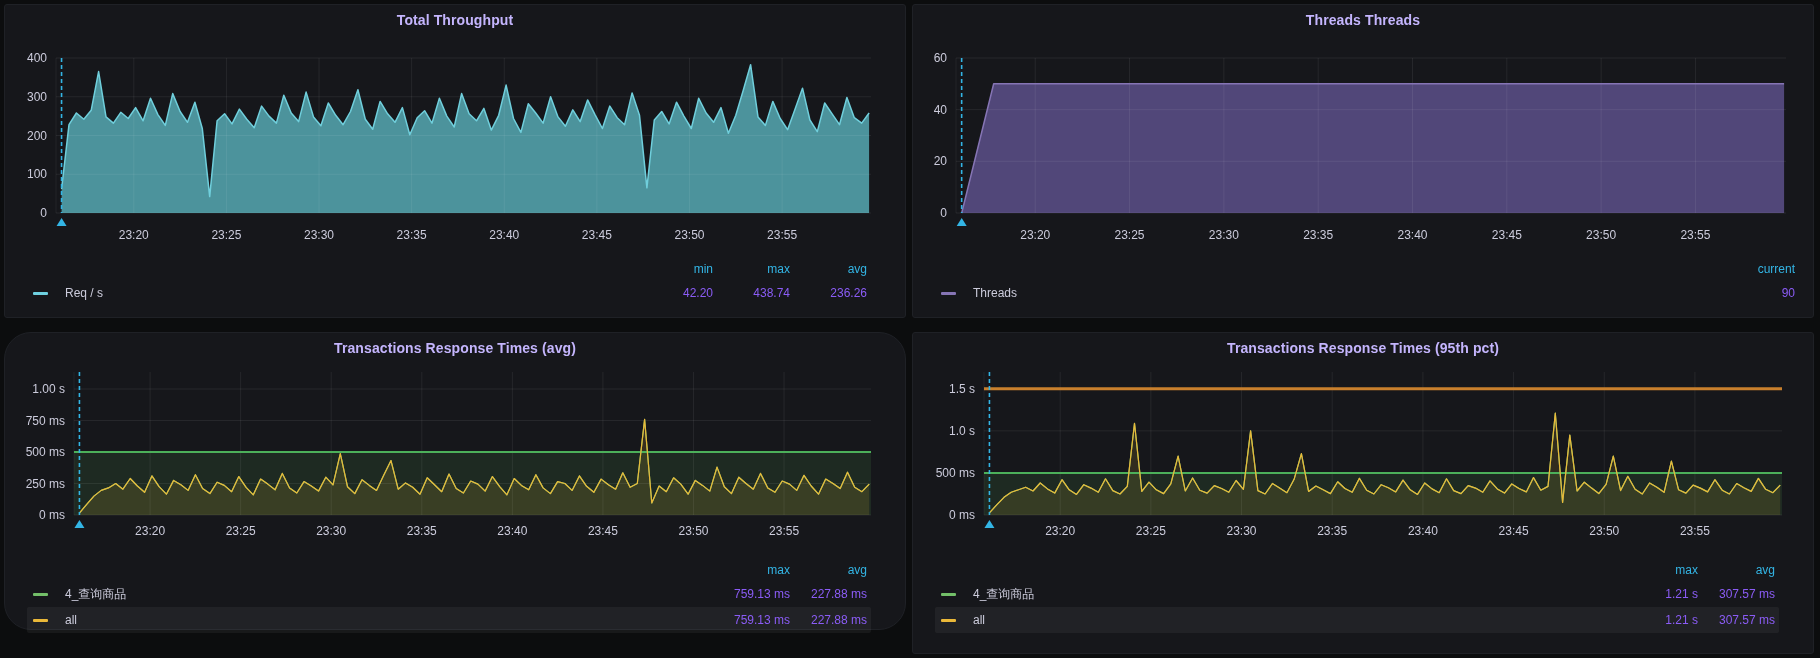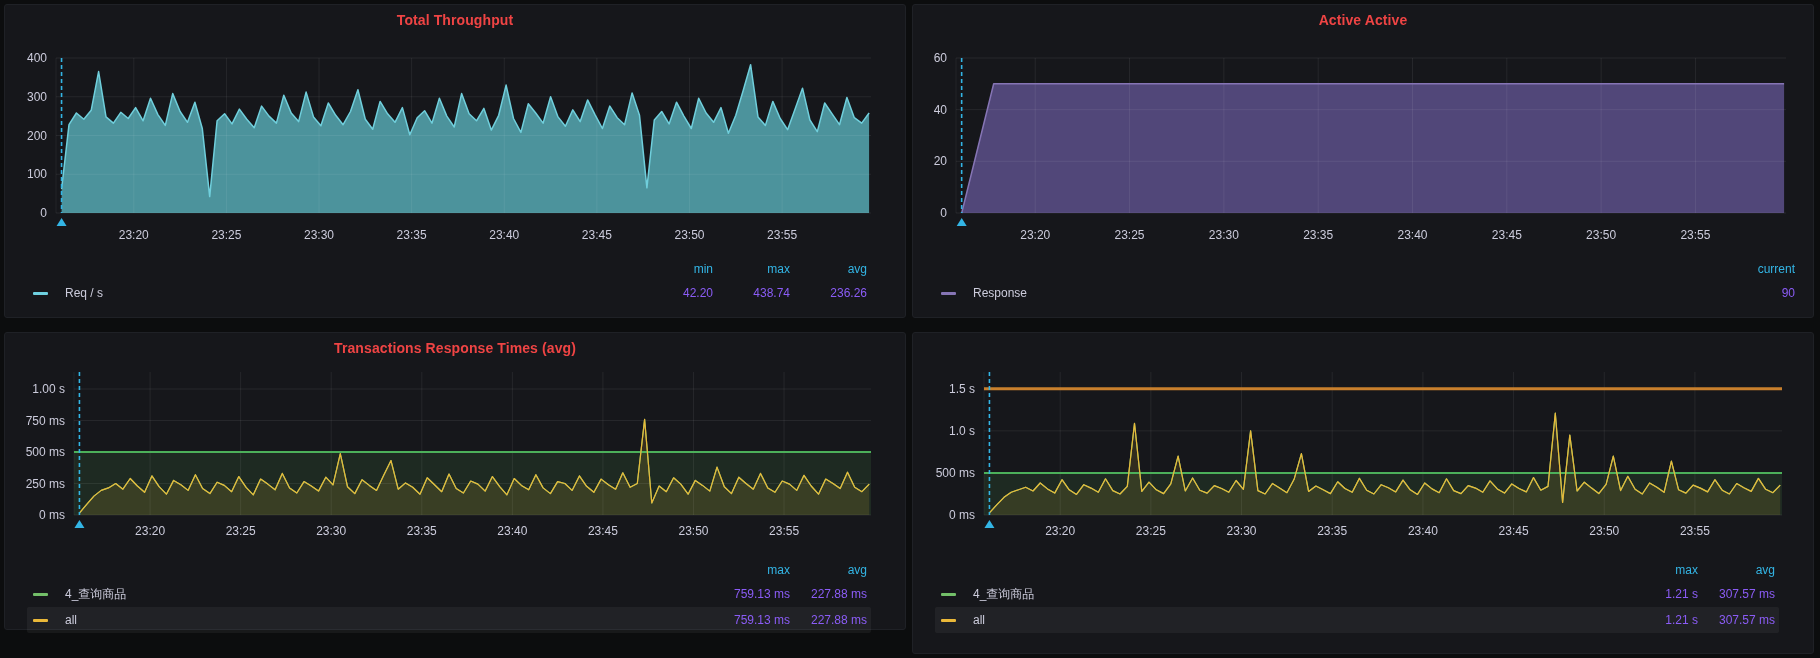--- a/index.html
+++ b/index.html
@@ -2,21 +2,21 @@
 <html><head>
 <meta charset="utf-8">
 <style>
   * { box-sizing: border-box; margin: 0; padding: 0; }
   html,body { width: 1820px; height: 658px; background: #0c0d0e; overflow: hidden;
     font-family: "Liberation Sans", sans-serif; }
   #dashboard { position: relative; width: 1820px; height: 658px; background: #0c0d0e; }
   .panel { position: absolute; width: 902px; background: #16171b;
     border: 1px solid #1f2126; border-radius: 3px; }
   .panel-title { position: absolute; top: 7px; left: 0; width: 100%; text-align: center;
-    font-size: 14px; font-weight: bold; color: #ef4444; letter-spacing: .1px; cursor: pointer; }
+    font-size: 14px; font-weight: bold; color: #c4b5fd; letter-spacing: .1px; cursor: pointer; }
   svg.plot { position: absolute; left: 0; top: 0; display: block; }
   .legend { position: absolute; left: 22px; font-size: 12px; color: #ccccdc; }
   .lrow { display: flex; align-items: center; height: 26px; padding: 0 4px 0 6px; border-radius: 2px; }
   .lrow.lhead { height: 22px; font-weight: normal; color: #33B5E5; }
   .lrow.hl { background: rgba(255,255,255,0.05); }
   .lname { display: flex; align-items: center; gap: 17px; flex: 1; cursor: pointer; }
   .ldash { display: inline-block; width: 15px; height: 3px; border-radius: 1px; }
   .lval { width: 77px; text-align: right; color: #8b5cf6; }
   .lval.wide { width: 95px; }
   .lhead .lval { color: #33B5E5; cursor: pointer; }
@@ -72,21 +72,21 @@
             <span class="ldash" style="background: rgb(110, 208, 224);"></span>
             <span>Req / s</span>
           </div>
           <div class="lval">42.20</div>
           <div class="lval">438.74</div>
           <div class="lval">236.26</div>
         </div>
       </div>
   </div>
   <div class="panel" id="panel-1" style="left:912px; top:4px; height:314px;">
-    <div class="panel-title">Active Active</div>
+    <div class="panel-title">Threads Threads</div>
     <svg class="plot" width="900" height="250">
         <path d="M48.7,208L48.7,208.0L80.7,78.8L871.1,78.8L871.1,208Z" fill="rgba(84,74,125,0.96)" stroke="none"></path>
         <line x1="43" x2="873" y1="208" y2="208" stroke="rgba(255,255,255,0.07)" stroke-width="1"></line>
         <line x1="43" x2="873" y1="156.33333333333334" y2="156.33333333333334" stroke="rgba(255,255,255,0.07)" stroke-width="1"></line>
         <line x1="43" x2="873" y1="104.66666666666667" y2="104.66666666666667" stroke="rgba(255,255,255,0.07)" stroke-width="1"></line>
         <line x1="43" x2="873" y1="53" y2="53" stroke="rgba(255,255,255,0.07)" stroke-width="1"></line>
         <line x1="122.22727272727273" x2="122.22727272727273" y1="53" y2="208" stroke="rgba(255,255,255,0.07)" stroke-width="1"></line>
         <line x1="216.54545454545453" x2="216.54545454545453" y1="53" y2="208" stroke="rgba(255,255,255,0.07)" stroke-width="1"></line>
         <line x1="310.8636363636363" x2="310.8636363636363" y1="53" y2="208" stroke="rgba(255,255,255,0.07)" stroke-width="1"></line>
         <line x1="405.1818181818182" x2="405.1818181818182" y1="53" y2="208" stroke="rgba(255,255,255,0.07)" stroke-width="1"></line>
@@ -112,27 +112,27 @@
         <text x="782.4545454545455" y="234" text-anchor="middle" fill="#ccccdc" font-size="12" font-family="&quot;Liberation Sans&quot;, sans-serif">23:55</text>
       </svg>
     <div class="legend" style="top: 253px; right: 14px;">
         <div class="lrow lhead">
           <div class="lname"></div>
           <div class="lval wide">current</div>
         </div>
         <div class="lrow">
           <div class="lname">
             <span class="ldash" style="background: rgb(134, 117, 181);"></span>
-            <span>Response</span>
+            <span>Threads</span>
           </div>
           <div class="lval wide">90</div>
         </div>
       </div>
   </div>
-  <div class="panel" id="panel-2" style="left:4px; top:332px; height:298px;">
+  <div class="panel" id="panel-2" style="left:4px; top:332px; height:298px;border-radius:27px;">
     <div class="panel-title">Transactions Response Times (avg)</div>
     <svg class="plot" width="900" height="212">
         <path d="M74.4,182L74.4,180.1L81.7,171.3L88.9,163.1L96.2,157.4L103.4,154.9L110.7,150.5L117.9,156.2L125.2,145.5L132.4,153.0L139.6,159.3L146.9,142.9L154.1,153.7L161.4,161.2L168.6,147.4L175.9,151.8L183.1,157.4L190.4,141.7L197.6,155.5L204.9,160.6L212.1,149.2L219.3,152.4L226.6,158.7L233.8,143.6L241.1,154.3L248.3,161.8L255.6,146.1L262.8,151.1L270.1,156.8L277.3,140.4L284.6,154.9L291.8,160.0L299.0,148.6L306.3,153.0L313.5,158.1L320.8,144.2L328.0,151.8L335.3,120.6L342.5,153.7L349.8,160.6L357.0,146.7L364.3,152.4L371.5,157.4L378.7,142.3L386.0,127.6L393.2,156.2L400.5,149.9L407.7,154.3L415.0,161.2L422.2,144.8L429.5,151.8L436.7,158.7L444.0,141.1L451.2,155.5L458.4,160.0L465.7,148.0L472.9,151.1L480.2,158.1L487.4,143.6L494.7,153.7L501.9,161.8L509.2,145.5L516.4,152.4L523.7,156.8L530.9,141.7L538.1,154.9L545.4,160.6L552.6,148.6L559.9,150.5L567.1,157.4L574.4,142.9L581.6,153.3L588.9,159.3L596.1,146.1L603.4,151.8L610.6,156.2L617.8,139.8L625.1,154.3L632.3,150.5L639.6,86.4L646.8,170.0L654.1,153.0L661.3,158.7L668.6,144.8L675.8,151.1L683.1,161.2L690.3,147.4L697.5,152.4L704.8,158.1L712.0,134.1L719.3,153.7L726.5,160.6L733.8,144.2L741.0,150.5L748.3,156.2L755.5,140.4L762.8,154.9L770.0,159.3L777.2,148.0L784.5,151.1L791.7,157.4L799.0,142.3L806.2,153.0L813.5,161.2L820.7,146.1L828.0,150.5L835.2,155.5L842.5,139.2L849.7,154.3L856.9,158.7L864.2,151.1L864.2,182Z" fill="rgba(234,184,57,0.15)" stroke="none"></path>
         <rect x="69" y="119.00440528634361" width="797" height="62.99559471365639" fill="rgba(86,166,75,0.14)"></rect>
         <line x1="69" x2="866" y1="182" y2="182" stroke="rgba(255,255,255,0.07)" stroke-width="1"></line>
         <line x1="69" x2="866" y1="150.5022026431718" y2="150.5022026431718" stroke="rgba(255,255,255,0.07)" stroke-width="1"></line>
         <line x1="69" x2="866" y1="119.00440528634361" y2="119.00440528634361" stroke="rgba(255,255,255,0.07)" stroke-width="1"></line>
         <line x1="69" x2="866" y1="87.50660792951541" y2="87.50660792951541" stroke="rgba(255,255,255,0.07)" stroke-width="1"></line>
         <line x1="69" x2="866" y1="56.008810572687224" y2="56.008810572687224" stroke="rgba(255,255,255,0.07)" stroke-width="1"></line>
         <line x1="145.0772727272727" x2="145.0772727272727" y1="39" y2="182" stroke="rgba(255,255,255,0.07)" stroke-width="1"></line>
@@ -181,20 +181,21 @@
           <div class="lname">
             <span class="ldash" style="background: rgb(234, 184, 57);"></span>
             <span>all</span>
           </div>
           <div class="lval">759.13 ms</div>
           <div class="lval">227.88 ms</div>
         </div>
       </div>
   </div>
   <div class="panel" id="panel-3" style="left:912px; top:332px; height:322px;">
+    <div class="panel-title">Transactions Response Times (95th pct)</div>
     <svg class="plot" width="900" height="212">
         <path d="M76.4,182L76.4,179.9L83.7,171.9L91.0,164.3L98.2,159.3L105.5,156.8L112.7,154.2L120.0,158.0L127.2,150.0L134.5,155.9L141.7,160.1L149.0,146.7L156.2,156.8L163.5,161.4L170.8,151.7L178.0,155.1L185.3,159.3L192.5,145.8L199.8,157.6L207.0,161.0L214.3,153.4L221.5,90.3L228.8,158.4L236.0,149.2L243.3,156.8L250.6,160.6L257.8,150.9L265.1,123.1L272.3,158.0L279.6,145.0L286.8,157.2L294.1,160.1L301.3,152.6L308.6,155.5L315.8,159.3L323.1,147.5L330.4,156.3L337.6,97.9L344.9,157.6L352.1,161.0L359.4,150.5L366.6,155.1L373.9,159.7L381.1,146.3L388.4,120.6L395.6,158.4L402.9,153.0L410.2,156.8L417.4,160.6L424.7,148.8L431.9,155.5L439.2,159.3L446.4,145.4L453.7,157.2L460.9,161.0L468.2,151.7L475.4,154.7L482.7,158.9L490.0,147.1L497.2,156.8L504.5,161.4L511.7,150.0L519.0,155.9L526.2,159.7L533.5,145.8L540.7,157.6L548.0,160.6L555.2,152.6L562.5,155.1L569.8,159.3L577.0,147.9L584.3,155.9L591.5,160.1L598.8,150.9L606.0,155.5L613.3,158.9L620.5,144.6L627.8,157.2L635.0,153.4L642.3,80.2L649.6,169.4L656.8,102.1L664.1,158.0L671.3,149.2L678.6,155.1L685.8,160.6L693.1,151.3L700.3,123.1L707.6,157.6L714.8,143.3L722.1,156.3L729.3,161.0L736.6,150.0L743.9,154.2L751.1,159.3L758.4,128.2L765.6,156.8L772.9,160.1L780.1,152.1L787.4,155.1L794.6,158.9L801.9,146.7L809.2,157.2L816.4,161.0L823.7,150.5L830.9,154.7L838.2,158.4L845.4,145.4L852.7,156.3L859.9,159.7L867.2,152.1L867.2,182Z" fill="rgba(234,184,57,0.13)" stroke="none"></path>
         <rect x="71" y="139.94117647058823" width="798" height="42.05882352941177" fill="rgba(86,166,75,0.14)"></rect>
         <line x1="71" x2="869" y1="182" y2="182" stroke="rgba(255,255,255,0.07)" stroke-width="1"></line>
         <line x1="71" x2="869" y1="139.94117647058823" y2="139.94117647058823" stroke="rgba(255,255,255,0.07)" stroke-width="1"></line>
         <line x1="71" x2="869" y1="97.88235294117646" y2="97.88235294117646" stroke="rgba(255,255,255,0.07)" stroke-width="1"></line>
         <line x1="71" x2="869" y1="55.82352941176471" y2="55.82352941176471" stroke="rgba(255,255,255,0.07)" stroke-width="1"></line>
         <line x1="147.1727272727273" x2="147.1727272727273" y1="39" y2="182" stroke="rgba(255,255,255,0.07)" stroke-width="1"></line>
         <line x1="237.85454545454544" x2="237.85454545454544" y1="39" y2="182" stroke="rgba(255,255,255,0.07)" stroke-width="1"></line>
         <line x1="328.5363636363636" x2="328.5363636363636" y1="39" y2="182" stroke="rgba(255,255,255,0.07)" stroke-width="1"></line>

